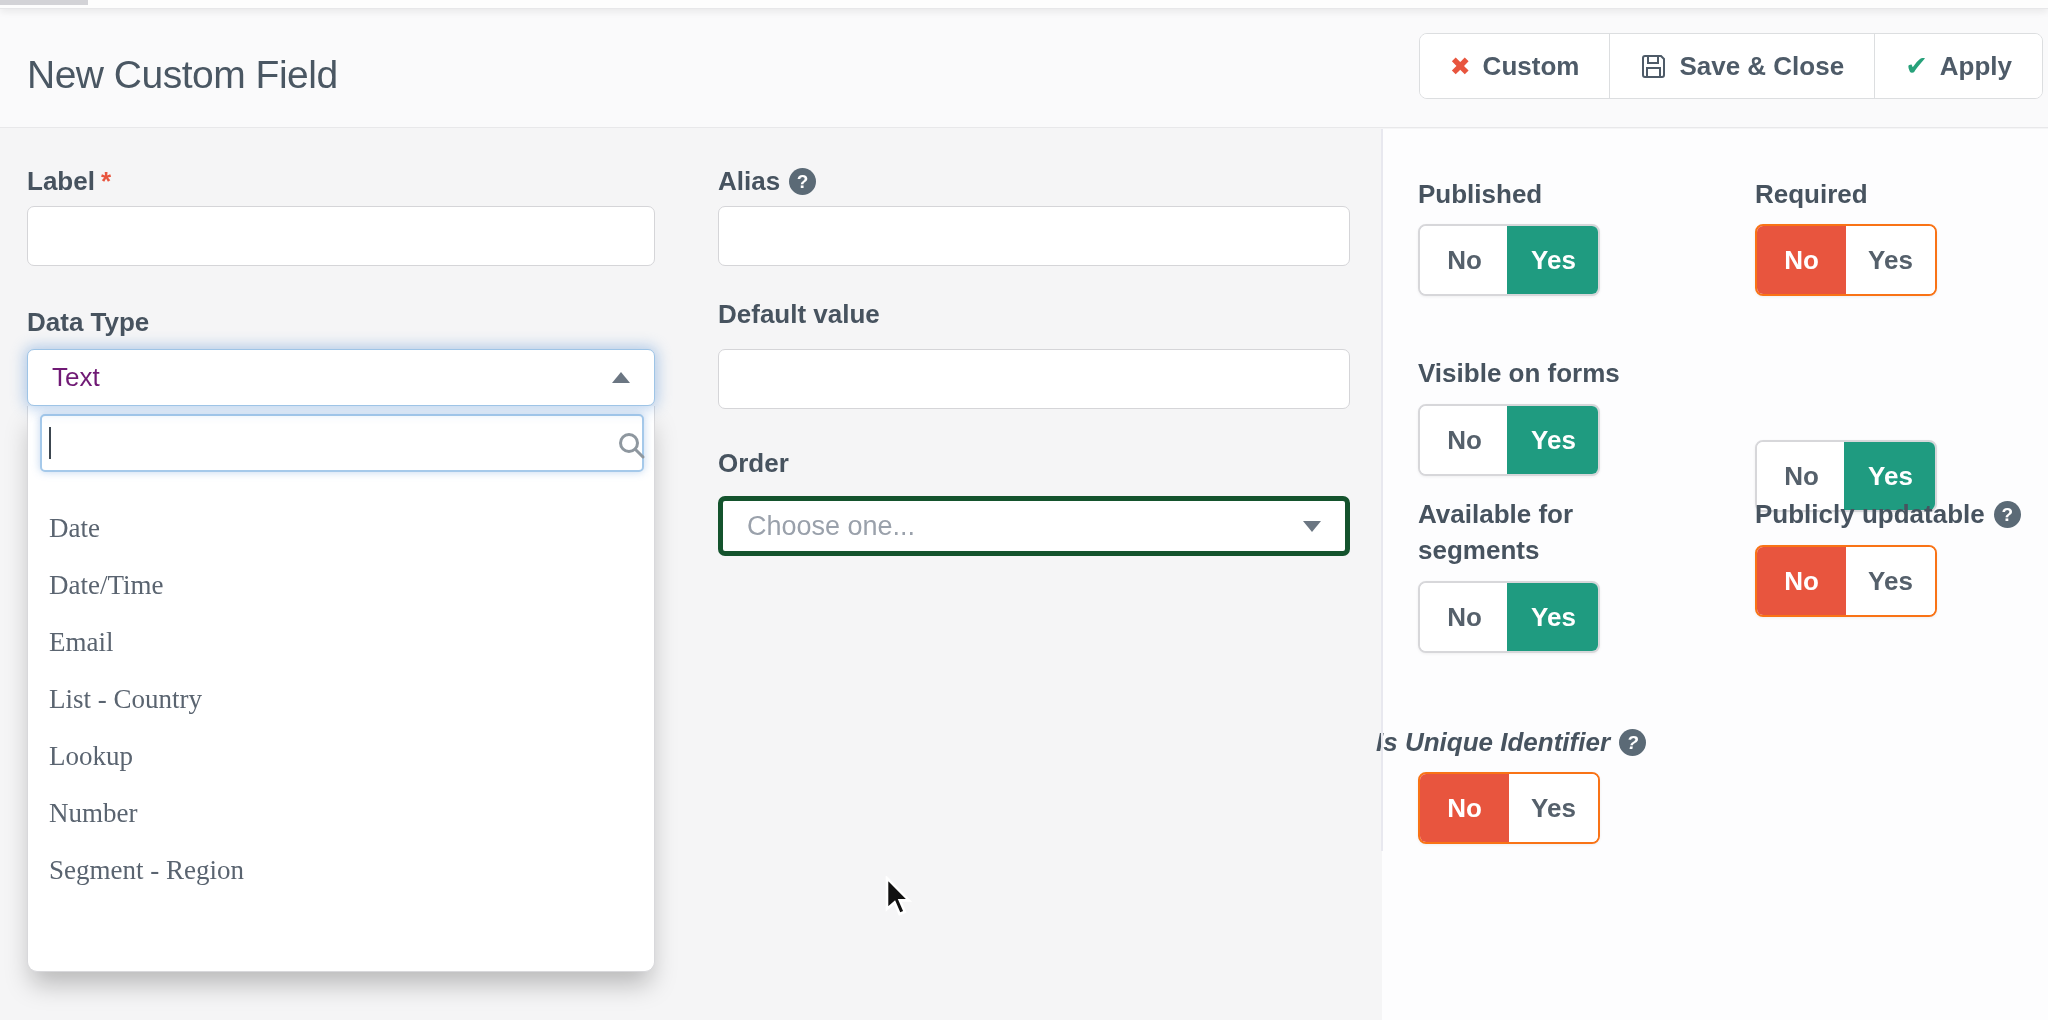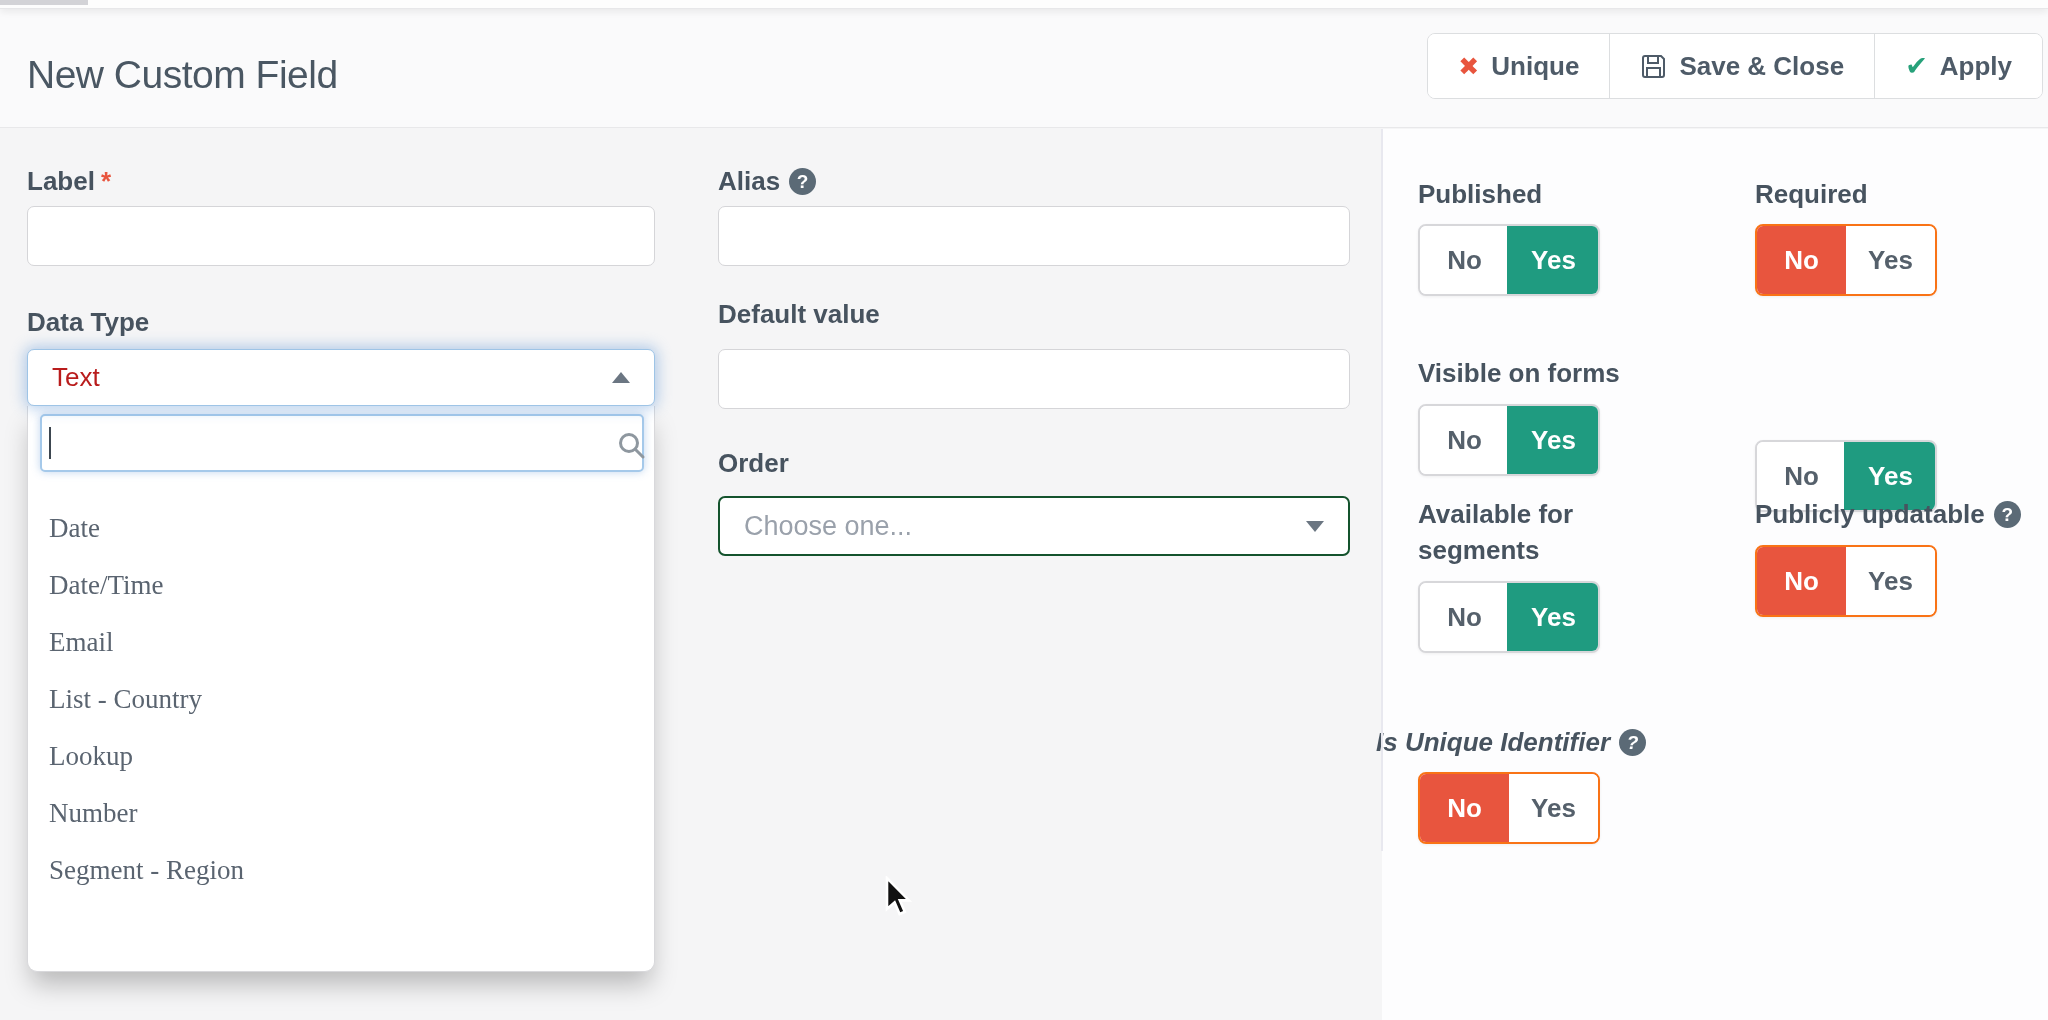--- a/index.html
+++ b/index.html
@@ -53,21 +53,21 @@
   .help-icon { display:inline-block; width:27px; height:27px; margin-left:9px;
     background:#5b6a76; border-radius:50%; color:#ffffff; font-size:19px;
     font-weight:700; text-align:center; line-height:27px; vertical-align:2px;
     cursor:pointer; }
 
   
   .chosen-select { position:absolute; left:27px; top:349px; width:628px; height:57px;
     background:#fff; border:1px solid #9ec4e6; border-radius:7px;
     box-shadow:0 0 14px 3px rgba(99,153,216,0.45);
     display:flex; align-items:center; padding:0 24px; z-index:6; cursor:pointer; }
-  .chosen-select .sel-text { font-size:26px; color:#b91c1c; }
+  .chosen-select .sel-text { font-size:26px; color:#701a75; }
   .arrow-up { margin-left:auto; width:0; height:0;
     border-left:9px solid transparent; border-right:9px solid transparent;
     border-bottom:11px solid #6b7682; }
 
   
   .dropdown { position:absolute; left:27px; top:406px; width:628px; height:566px;
     background:#ffffff; border:1px solid #d8d8db; border-top:none;
     border-radius:0 0 10px 10px;
     box-shadow:0 16px 26px -4px rgba(0,0,0,0.25); z-index:5; }
   .dd-search { position:absolute; left:12px; top:8px; width:604px; height:58px;
@@ -77,21 +77,21 @@
     font-family:inherit; outline:none; }
   .dd-caret { position:absolute; left:21px; top:21px; width:2px; height:32px;
     background:#3c4650; z-index:7; }
   .dd-mag { position:absolute; left:588px; top:24px; width:30px; height:30px; z-index:7; }
   .dd-list { position:absolute; left:0; top:94px; width:100%; list-style:none; }
   .dd-list li { height:57px; line-height:57px; padding-left:21px;
     font-size:27px; color:#5a6470; cursor:pointer;font-family:Liberation Serif, serif; }
 
   
   .order-select { position:absolute; left:718px; top:496px; width:632px; height:60px;
-    background:#fff; border:2px solid #14532d; border-radius:7px;
+    background:#fff; border:5px solid #14532d; border-radius:7px;
     display:flex; align-items:center; padding:0 24px; cursor:pointer; }
   .order-select .placeholder { font-size:27px; color:#9aa1ab; }
   .arrow-down { margin-left:auto; width:0; height:0;
     border-left:9px solid transparent; border-right:9px solid transparent;
     border-top:11px solid #6b7682; }
 
   
   .toggle { position:absolute; display:flex; height:72px;
     border-radius:8px; overflow:hidden; border:2px solid #f97316;
     background:#fff; box-shadow:0 1px 3px rgba(0,0,0,0.06); }
@@ -113,21 +113,21 @@
 <div id="screen">
 
   <div class="top-fragment"></div>
   <div class="top-strip"></div>
 
   <div class="header">
     <div class="page-title">New Custom Field</div>
     <div class="btn-group">
       <button class="btn">
         <span class="glyph-x">✖</span>
-        <span>Unique</span>
+        <span>Custom</span>
       </button>
       <button class="btn">
         <svg class="floppy" viewBox="0 0 27 27" fill="none" stroke="#4e5b68" stroke-width="2">
           <path d="M3 5 a2 2 0 0 1 2-2 h16 l3 3 v16 a2 2 0 0 1 -2 2 h-17 a2 2 0 0 1 -2-2 z"></path>
           <rect x="8" y="3" width="10" height="7"></rect>
           <rect x="7" y="15" width="13" height="9"></rect>
         </svg>
         <span>Save &amp; Close</span>
       </button>
       <button class="btn">

